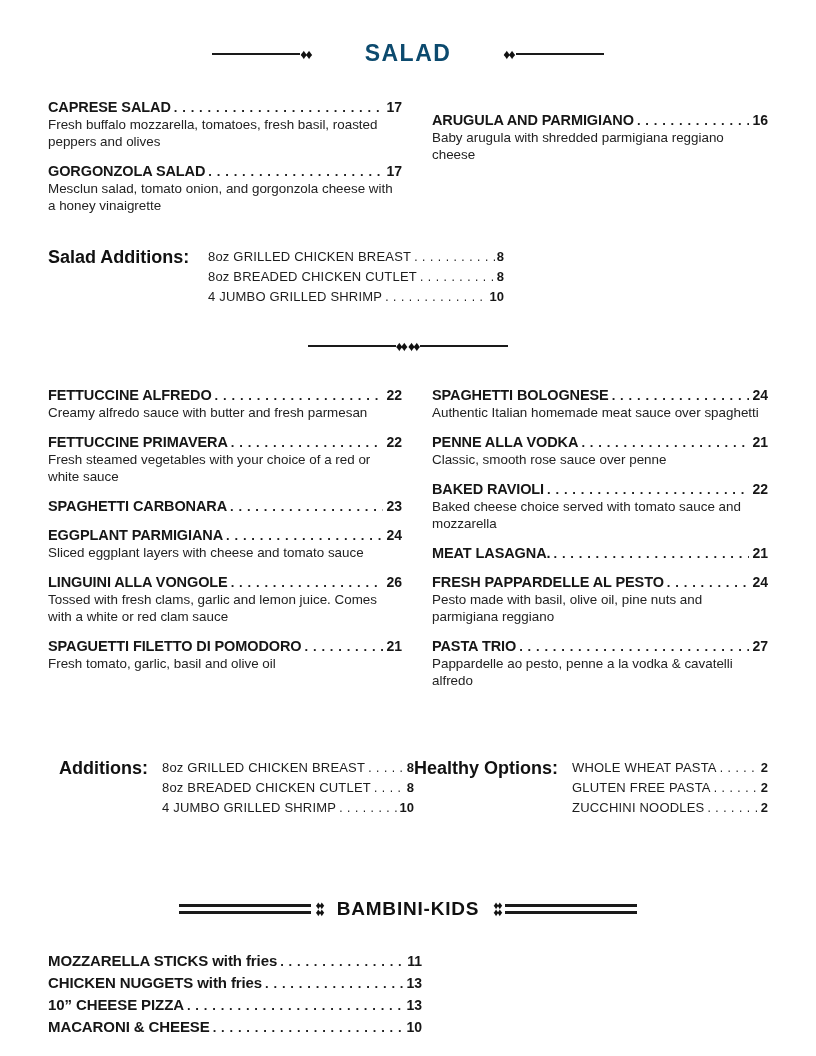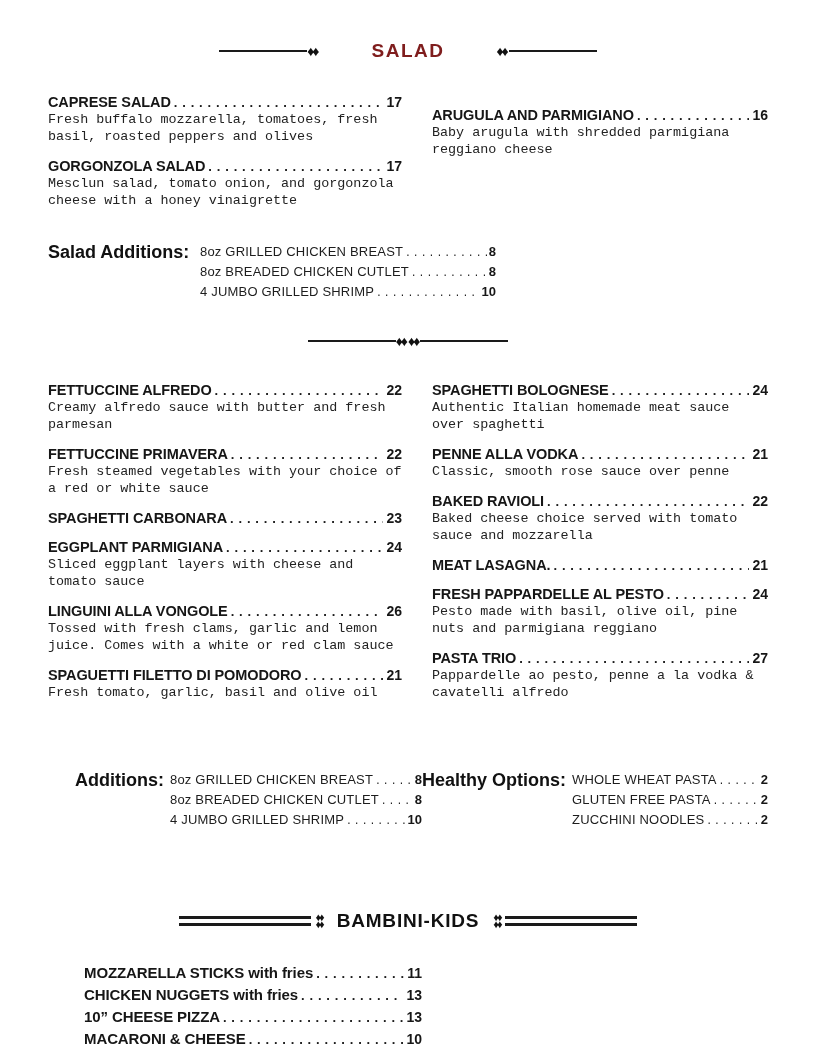--- a/index.html
+++ b/index.html
@@ -9,49 +9,49 @@
     font-family: "Liberation Sans", "DejaVu Sans", sans-serif;
     color: #1a1a1a; overflow: hidden;
   }
   .page { width: 816px; height: 1056px; padding: 40px 48px 0; }
 
   
   .section-header {
     display: flex; align-items: center; justify-content: center;
   }
   .section-title {
-    font-size: 19px; font-weight: 700; letter-spacing: 1.5px;
-    padding: 0 52px; color: #7f1d1d;
+    font-size: 23px; font-weight: 700; letter-spacing: 1.5px;
+    padding: 0 52px; color: #0c4a6e;
   }
   .rule { width: 88px; height: 2px; background: #1a1a1a; }
   .diamonds { font-size: 14px; letter-spacing: -2px; line-height: 1; padding-right: 2px; color: #111; }
 
   
   .kids-header { display: flex; align-items: center; justify-content: center; }
   .kids-title { font-size: 19px; font-weight: 700; letter-spacing: 0.8px; padding: 0 10px; color: #111; }
   .double-rule { width: 132px; height: 10px; border-top: 3px solid #1a1a1a; border-bottom: 3px solid #1a1a1a; }
   .diamond-stack { display: inline-flex; flex-direction: column; font-size: 11px; line-height: 0.62; letter-spacing: -2px; padding: 0 4px; color: #111; }
 
   
   .two-col { display: flex; justify-content: space-between; }
   .col-left { width: 354px; }
   .col-right { width: 336px; }
   .salad-offset { padding-top: 13px; }
 
   .mi { margin-bottom: 13px; }
   .mi-line { display: flex; align-items: baseline; }
   .mi-name { font-weight: 700; font-size: 14.5px; letter-spacing: -0.1px; white-space: nowrap; color: #161616; }
   .mi-price { font-weight: 700; font-size: 14px; padding-left: 3px; color: #161616; }
-  .mi-desc { font-size: 13.4px; line-height: 17px; color: #222; margin-top: 1px; font-family: Liberation Mono, monospace; }
+  .mi-desc { font-size: 13.4px; line-height: 17px; color: #222; margin-top: 1px; }
 
   .dots { flex: 1 1 auto; overflow: hidden; white-space: nowrap; padding: 0 3px; font-size: 13px; font-weight: 700; color: #1a1a1a; }
   .dots::after { content: ". . . . . . . . . . . . . . . . . . . . . . . . . . . . . . . . . . . . . . . . . . . . . . . . . . . . . . . . . . . . . . . . "; letter-spacing: 0.6px; }
 
   
-  .additions-flex { display: flex; }
+  .additions-flex { display: flex; gap: 8px; }
   .add-label { font-weight: 700; color: #111; }
   .add-row { display: flex; align-items: baseline; font-size: 13px; line-height: 19px; }
   .add-name { white-space: nowrap; letter-spacing: 0.2px; color: #1d1d1d; }
   .add-price { font-weight: 700; padding-left: 2px; color: #161616; }
   .add-row .dots { font-weight: 400; font-size: 12px; }
 
   .salad-additions { margin-top: 16px; }
   .salad-additions .add-label { font-size: 18px; width: 152px; flex: none; }
   .salad-additions .add-list { width: 296px; }
 
@@ -62,21 +62,21 @@
   .healthy-options .add-list { width: 196px; }
 
   
   .salad-header { margin-bottom: 32px; }
   .salad-cols { min-height: 132px; }
   .pasta-header { margin-top: 32px; margin-bottom: 34px; }
   .kids-header { margin-top: 80px; margin-bottom: 30px; }
 
   
   .kids-list { width: 374px; }
-  .kids-row { display: flex; align-items: baseline; line-height: 21px; margin-left: 36px; }
+  .kids-row { display: flex; align-items: baseline; line-height: 21px; }
   .kids-name { font-weight: 700; font-size: 15px; letter-spacing: -0.1px; white-space: nowrap; color: #161616; }
   .kids-price { font-weight: 700; font-size: 14px; padding-left: 3px; color: #161616; }
 </style>
 </head>
 <body>
 
 <div class="page">
 
   <div class="section-header salad-header">
     <span class="rule"></span>

